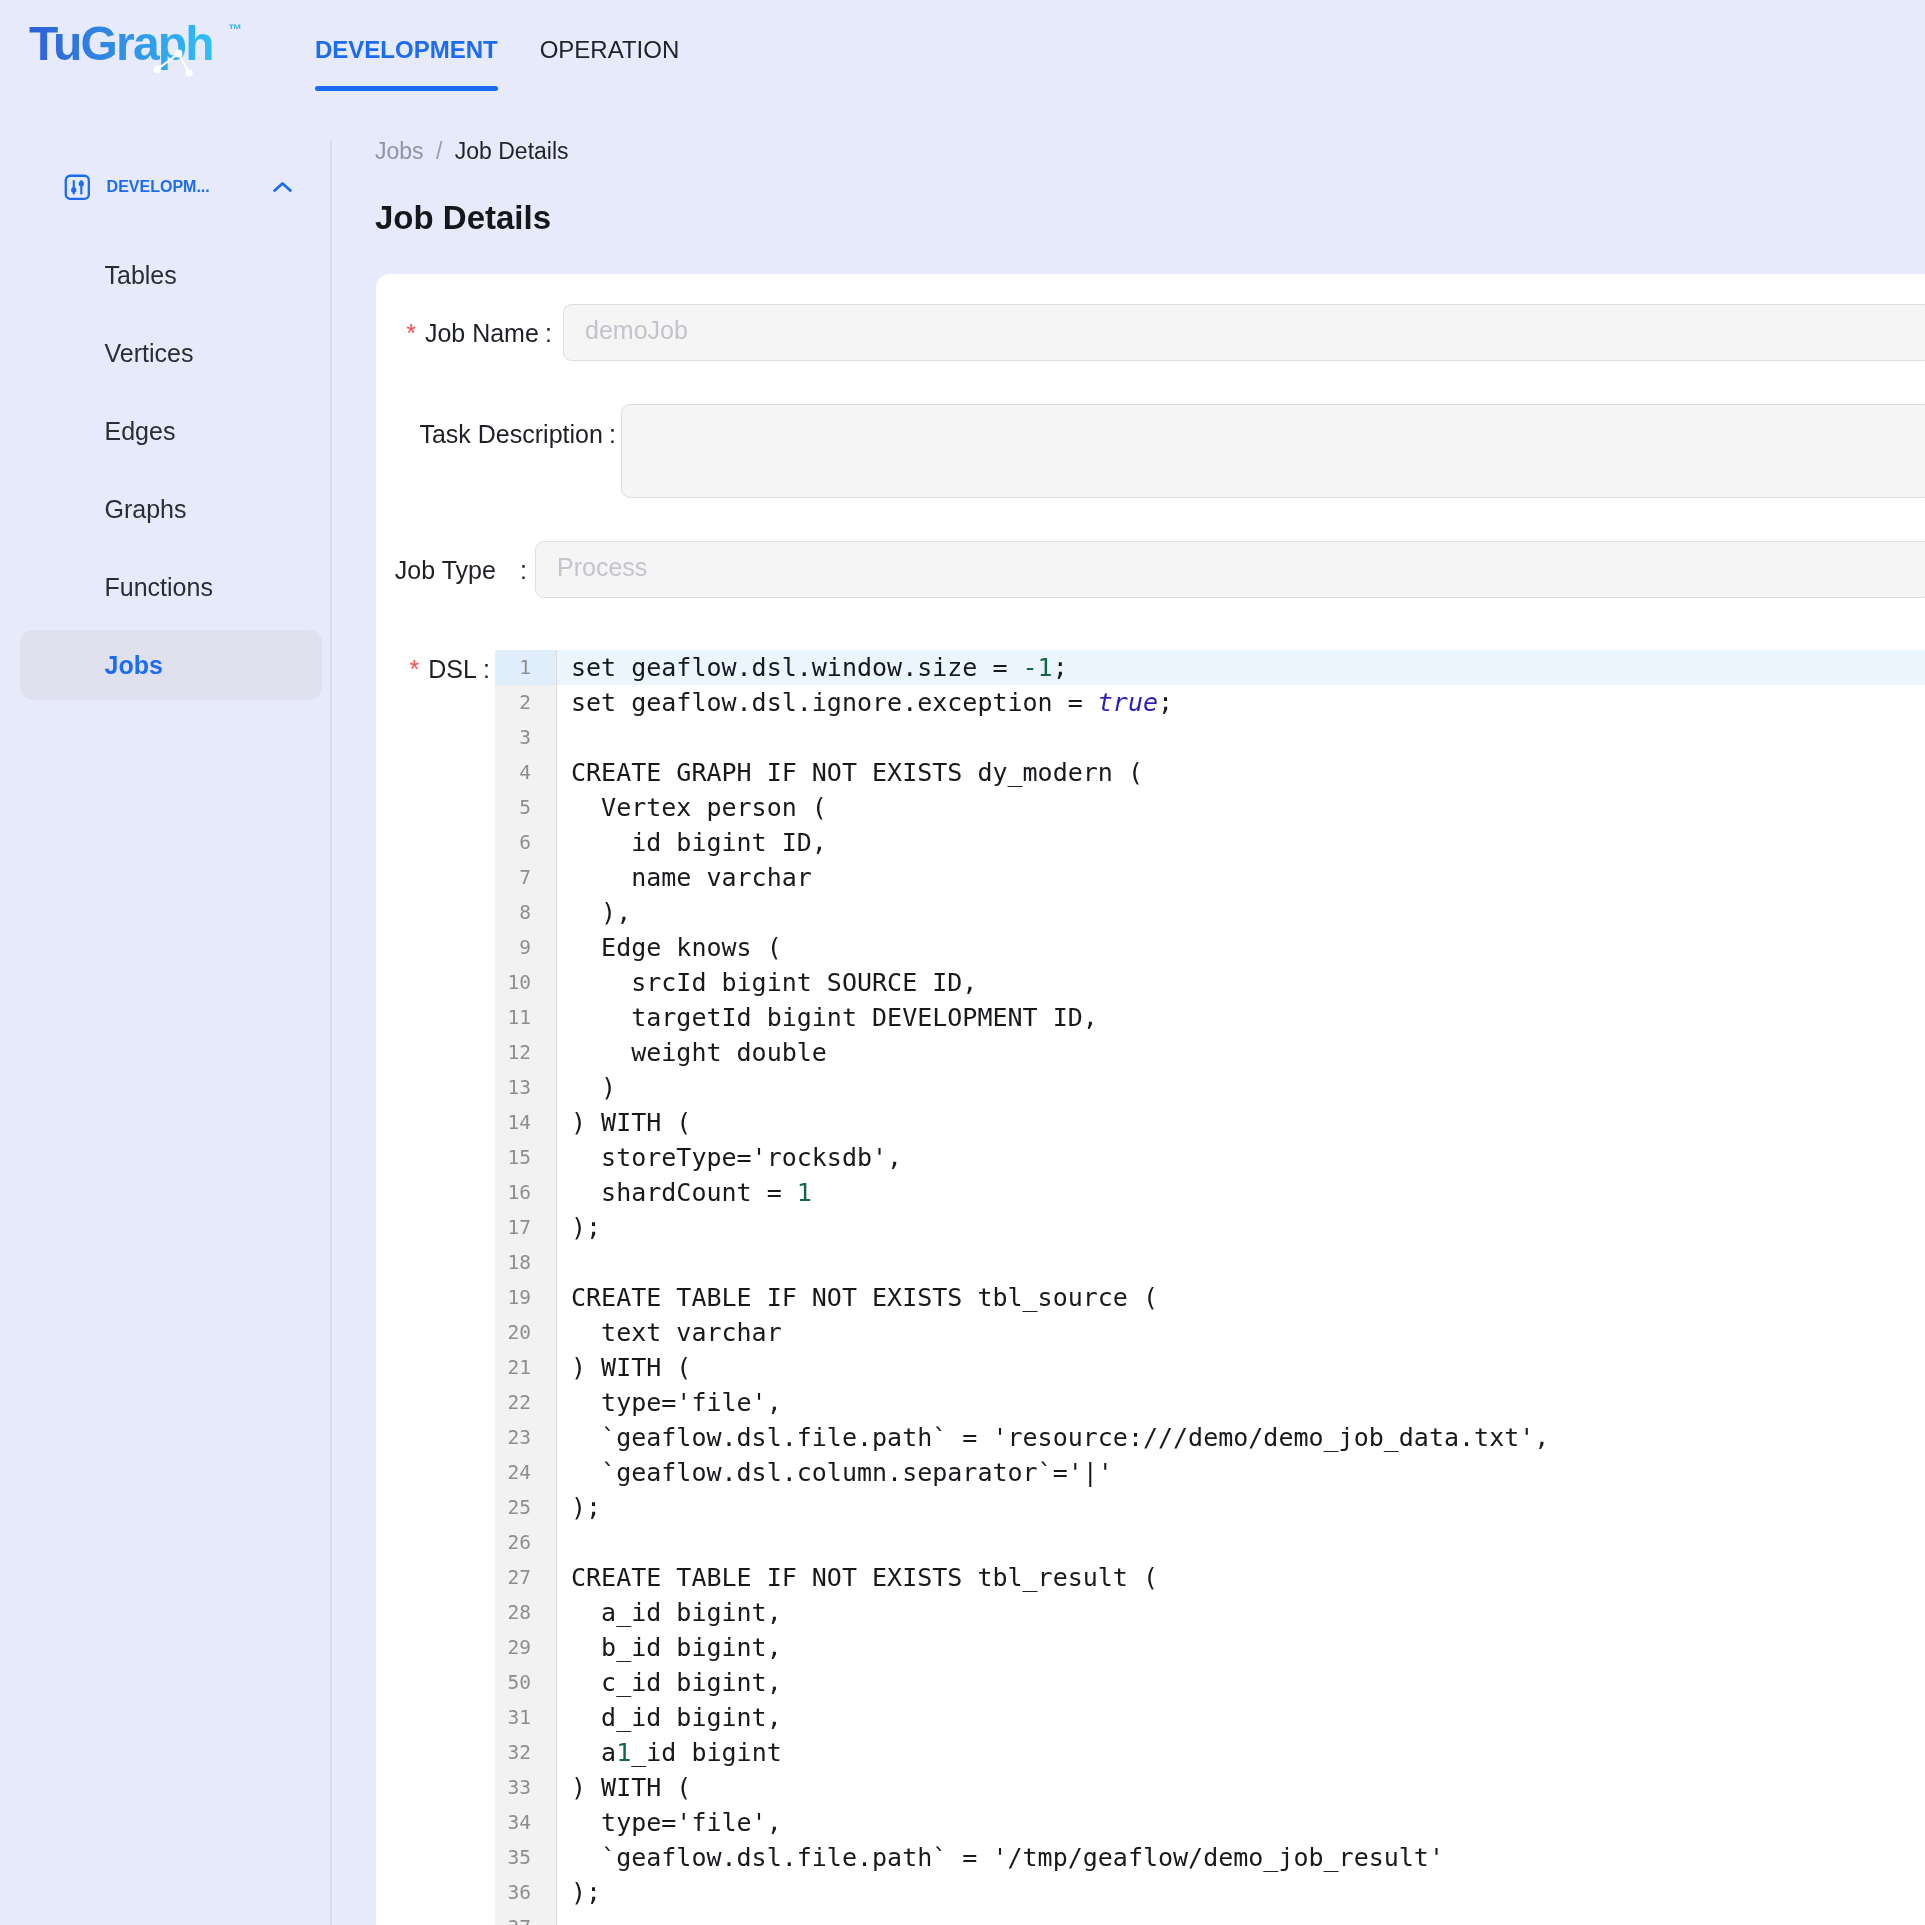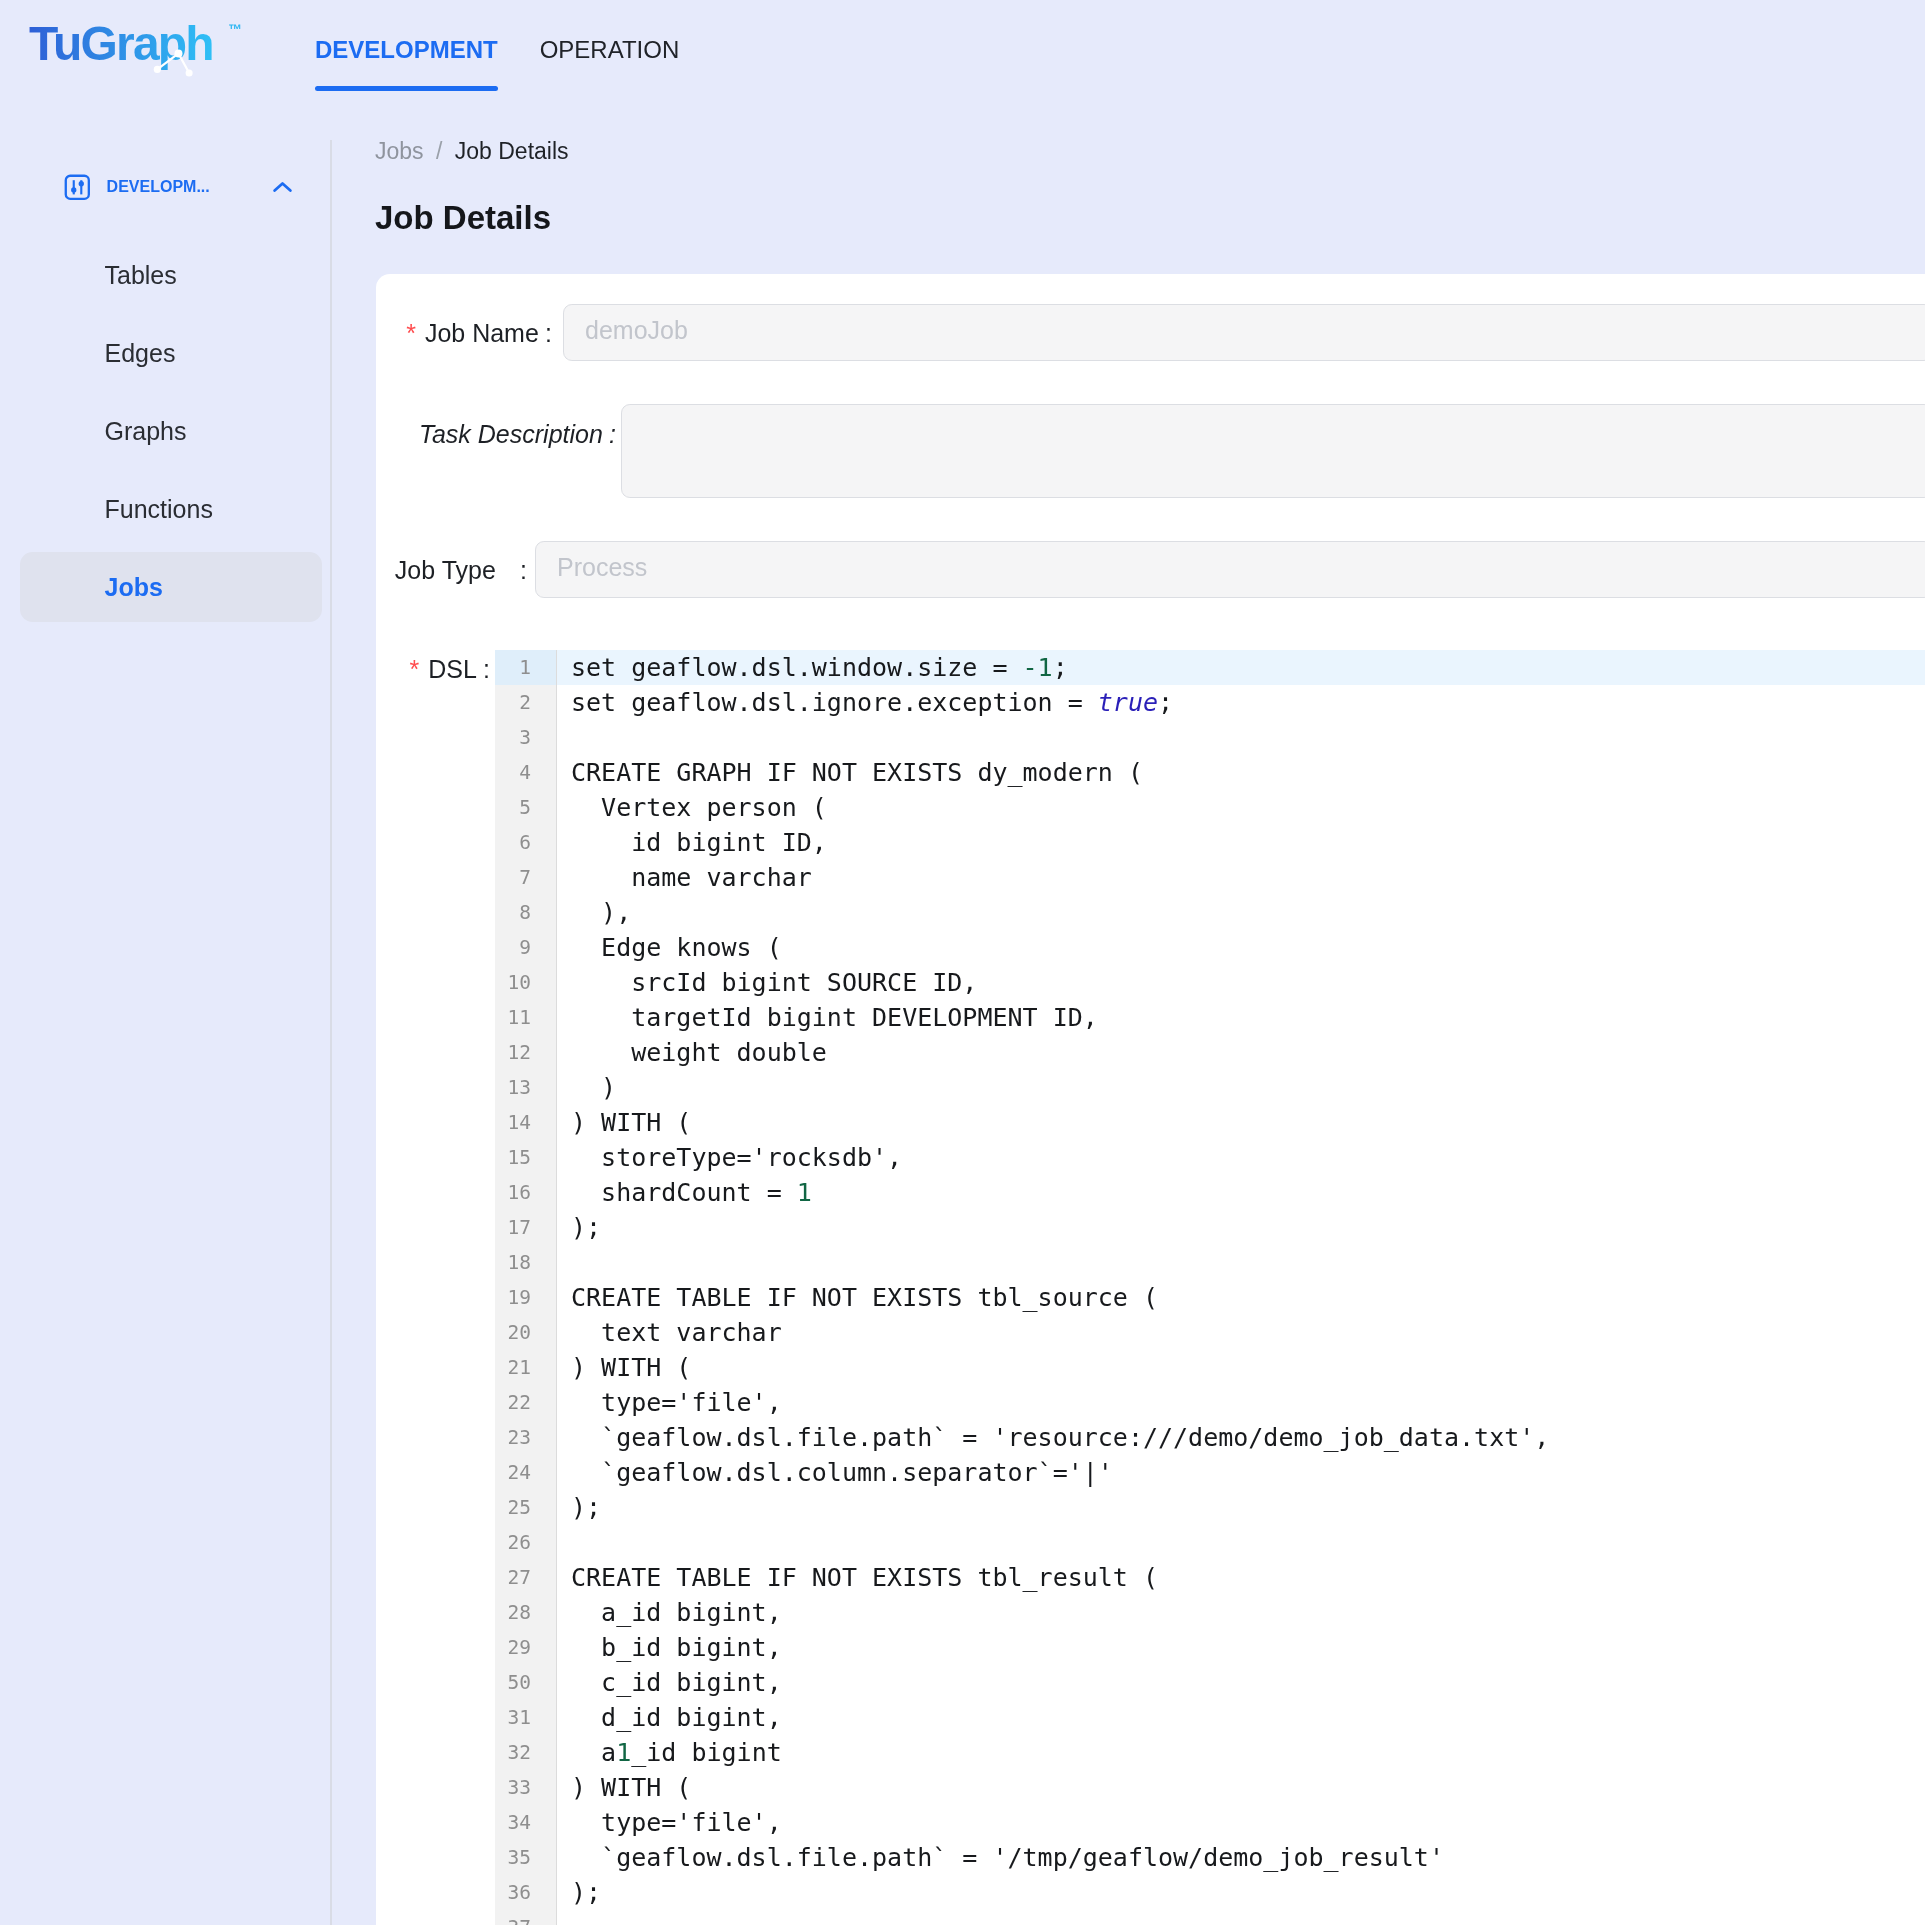--- a/index.html
+++ b/index.html
@@ -95,20 +95,23 @@
   <span class="hdr-label">DEVELOPM...</span>
   <svg class="chev" width="21" height="14" viewBox="0 0 24 16">
     <polyline points="3,12 12,4 21,12" fill="none" stroke="#1c6cf2" stroke-width="3.2" stroke-linecap="round" stroke-linejoin="round"></polyline>
   </svg>
 </div>
 <div id="side-items">
     <div class="side-item">
       <span class="side-label">Tables</span>
     </div>
     <div class="side-item">
+      <span class="side-label">Vertices</span>
+    </div>
+    <div class="side-item">
       <span class="side-label">Edges</span>
     </div>
     <div class="side-item">
       <span class="side-label">Graphs</span>
     </div>
     <div class="side-item">
       <span class="side-label">Functions</span>
     </div>
     <div class="side-item active">
       <span class="side-label">Jobs</span>
@@ -126,21 +129,21 @@
 
 <div class="form-label" style="right:1374px;top:317px;">
   <span class="req">*</span>
   <span>Job Name</span>
   <span class="colon">:</span>
 </div>
 <div class="input" style="left:563px;top:304px;width:1370px;height:57px;">
   <span class="ph">demoJob</span>
 </div>
 
-<div class="form-label" style="right:1310px;top:418px;font-style:italic;">
+<div class="form-label" style="right:1310px;top:418px;">
   <span>Task Description</span>
   <span class="colon">:</span>
 </div>
 <div class="input" style="left:621px;top:404px;width:1312px;height:94px;"></div>
 
 <div class="form-label" style="right:1399px;top:554px;gap:18px;">
   <span>Job Type</span>
   <span class="colon">:</span>
 </div>
 <div class="input" style="left:535px;top:541px;width:1398px;height:57px;">

